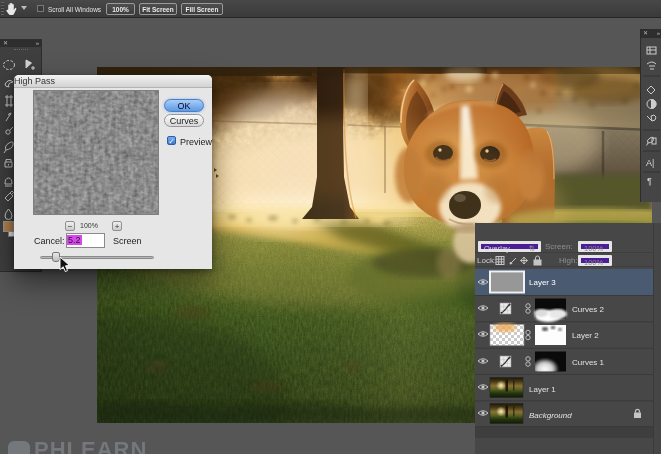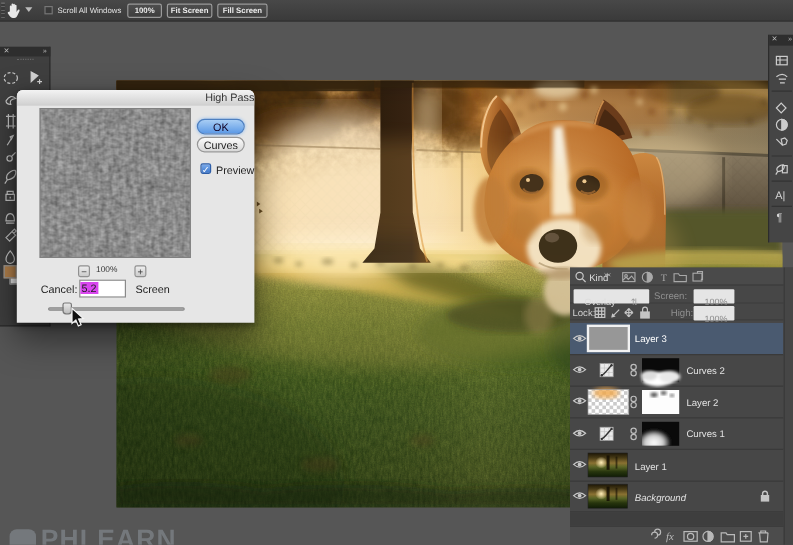--- a/index.html
+++ b/index.html
@@ -22,28 +22,28 @@
 
 #rstrip{position:absolute;left:640px;top:29px;width:21px;height:173px;background:#454545;border-left:1px solid #2c2c2c}
 #rstrip .hdr{position:absolute;left:0;top:0;width:21px;height:9px;background:#2e2e2e;color:#bbb;font-size:6px;line-height:9px}
 
 #layers{position:absolute;left:475px;top:223px;width:186px;height:231px;background:#474747;color:#d8d8d8;font-size:8px}
 #lp-right{position:absolute;right:0;top:0;width:8px;height:231px;background:#464646;border-left:1px solid #3a3a3a}
 .lrow{position:absolute;left:0;width:178px;border-bottom:1px solid #3e3e3e}
 #lfilter{top:0;height:15px;background:#4a4a4a}
 #lblend{top:16px;height:14px}
 #llock{top:31px;height:13px}
-.selbox{position:absolute;background:#4c1d95;border:6px solid #e5e5e5;border-radius:1px;color:#ddd;font-size:7.5px;line-height:9px;padding:0 3px}
+.selbox{position:absolute;background:#4c1d95;border:3px solid #e5e5e5;border-radius:1px;color:#ddd;font-size:7.5px;line-height:9px;padding:0 3px}
 .gray{color:#8f8f8f}
 #llist{position:absolute;left:0;top:46px;width:178px;height:158px}
 #lbottom{position:absolute;left:0;top:215px;width:186px;height:16px;background:#4c4c4c;border-top:1px solid #383838;color:#b8b8b8}
 #lempty{position:absolute;left:0;top:204px;width:178px;height:11px;background:#3e3e3e}
 
 #dlg{position:absolute;left:14px;top:75px;width:198px;height:194px;background:#e6e6e6;border-radius:5px 5px 0 0;box-shadow:0 12px 28px rgba(0,0,0,.5),0 2px 6px rgba(0,0,0,.35);font-size:9px;color:#222}
-#dlg .title{position:absolute;left:0;top:0;width:198px;height:13px;background:linear-gradient(#f3f3f3,#d2d2d2);border-bottom:1px solid #b4b4b4;border-radius:5px 5px 0 0;text-align:right;font-size:9px;line-height:13px;color:#333}
+#dlg .title{position:absolute;left:0;top:0;width:198px;height:13px;background:linear-gradient(#f3f3f3,#d2d2d2);border-bottom:1px solid #b4b4b4;border-radius:5px 5px 0 0;text-align:left;font-size:9px;line-height:13px;color:#333}
 #dlg .prev{position:absolute;left:19px;top:15px;width:126px;height:125px;border:1px solid #808080;background:#8a8a8a}
 #dlg .pm{position:absolute;width:10px;height:10px;background:linear-gradient(#eee,#ccc);border:1px solid #909090;border-radius:2px;font-size:8px;line-height:9px;text-align:center;color:#333}
 #dlg .pct{position:absolute;left:66px;top:147px;font-size:7px;color:#333}
 #dlg .rlabel{position:absolute;left:20px;top:161px}
 #dlg .rinput{position:absolute;left:52px;top:158px;width:39px;height:15px;background:#fff;border:1px solid #8a8a8a;font-size:9px;line-height:13px}
 #dlg .rinput span{background:#d946ef;padding:0 1px}
 #dlg .px{position:absolute;left:99px;top:161px}
 #dlg .track{position:absolute;left:26px;top:181px;width:114px;height:3px;background:#b5b5b5;border:1px solid #8a8a8a;border-radius:2px}
 #dlg .thumb{position:absolute;left:38px;top:177px;width:8px;height:10px;background:linear-gradient(#e8e8e8,#bdbdbd);border:1px solid #777;border-radius:2px 2px 3px 3px}
 .okbtn{position:absolute;left:150px;top:24px;width:40px;height:13px;background:linear-gradient(#a8cdf4,#5d9ae6);border:1px solid #4d7fc0;border-radius:7px;text-align:center;line-height:12px;font-size:9px;color:#102;box-shadow:0 0 3px #86b7f2}
@@ -390,41 +390,20 @@
         <path d="M6,78 l5,5 M11,83 l3,-1 1,-3 -2,-2 -3,1 z"></path>
         <path d="M7,105 q-2,-3 2,-5 q4,-2 3.5,1.5 q-0.5,3 -5.5,3.5 z M7,105 l-1.5,2.5"></path>
         <rect x="11" y="100" width="4" height="6"></rect>
         <text x="5" y="128" font-size="9" fill="#d5d5d5" stroke="none" font-family="Liberation Sans">A|</text>
         <text x="6" y="146" font-size="9" fill="#d5d5d5" stroke="none" font-family="Liberation Sans">¶</text>
       </g>
       <path d="M2,38 h17 M2,92 h17 M2,113 h17 M2,134 h17" stroke="#333" stroke-width="1"></path>
     </svg>
   </div>
   <div id="layers">
-    <div id="lfilter" class="lrow" style="width:186px;border-bottom:1px solid #3a3a3a">
-      <svg width="180" height="15" style="position:absolute;left:0;top:0">
-        <g stroke="#c9c9c9" fill="none" stroke-width="1">
-          <circle cx="8" cy="7" r="3"></circle>
-            <path d="M10,9 L13,12"></path>
-        </g>
-        <text x="16" y="11" font-size="8" fill="#ddd" font-family="Liberation Sans">Kind</text>
-        <path d="M36,6 l3,3 3,-3 M36,9 l3,-3 3,3" stroke="#aaa" fill="none" stroke-width="1" transform="translate(0,0) scale(.8)"></path>
-        <g stroke="#a9a9a9" fill="none" transform="translate(3,.5) scale(.93)">
-          <rect x="44" y="4" width="11" height="8"></rect>
-            <circle cx="47" cy="7" r="1.2"></circle>
-            <path d="M44,11 l3,-3 2,2 3,-3 3,4"></path>
-          <circle cx="66" cy="8" r="4.4"></circle>
-            <path d="M66,3.6 a4.4,4.4 0 0 1 0,8.8 Z" fill="#a9a9a9"></path>
-          <text x="78" y="11.5" font-size="9" fill="#a9a9a9" stroke="none" font-family="Liberation Serif">T</text>
-          <path d="M90,5 h4 l1,1.5 h6 v5.5 h-11 Z"></path>
-          <rect x="107" y="4.5" width="8" height="7"></rect>
-            <path d="M111,4.5 v-1.5 h4.5 v7 h-1.5"></path>
-        </g>
-      </svg>
-    </div>
     <div id="lblend" class="lrow">
       <div class="selbox" style="left:3px;top:2px;width:63px;height:11px">Overlay<span style="float:right;color:#999">⇅</span></div>
       <span class="gray" style="position:absolute;left:70px;top:3px">Screen:</span>
       <div class="selbox" style="left:103px;top:2px;width:34px;height:11px;color:#8a8a8a">100% <span style="float:right">▾</span></div>
     </div>
     <div id="llock" class="lrow">
       <span style="position:absolute;left:2px;top:2px;color:#cfcfcf">Lock:</span>
       <svg width="60" height="13" style="position:absolute;left:20px;top:0">
         <g stroke="#c5c5c5" fill="none">
           <rect x="1" y="2.5" width="8" height="8"></rect>
@@ -560,36 +539,20 @@
           <rect width="33" height="20" fill="none" stroke="#222" stroke-width=".5"></rect>
         </g>
         <text x="54" y="148.5" font-size="8" font-style="italic" fill="#e2e2e2" font-family="Liberation Sans">Background</text>
         <g transform="translate(159,140)">
           <rect x="0" y="3.5" width="7" height="5.5" fill="#c5c5c5"></rect>
           <path d="M1.5,3.5 v-1.2 a2,2 0 0 1 4,0 v1.2" stroke="#c5c5c5" fill="none" stroke-width="1.2"></path>
         </g>
       </svg>
     </div>
     <div id="lempty"></div>
-    <div id="lbottom">
-      <svg width="186" height="16">
-        <g stroke="#b9b9b9" fill="none" stroke-width="1">
-          <path d="M68,8 a2.5,2.5 0 1 1 2.5,2.5 M73,8 a2.5,2.5 0 1 0 -2.5,-2.5" transform="translate(0,-1)"></path>
-          <text x="80" y="11" font-size="9" font-style="italic" font-family="Liberation Serif" fill="#b9b9b9" stroke="none">fx</text>
-          <rect x="95" y="4" width="11" height="8"></rect>
-            <circle cx="100.5" cy="8" r="2.6"></circle>
-          <circle cx="115" cy="8" r="4.2"></circle>
-            <path d="M115,3.8 a4.2,4.2 0 0 1 0,8.4 Z" fill="#b9b9b9"></path>
-          <path d="M126,5 h4 l1,1.5 h6 v6 h-11 Z"></path>
-          <rect x="142" y="4" width="9" height="8"></rect>
-            <path d="M146.5,6 v4 M144.5,8 h4"></path>
-          <path d="M157,5 h8 M159,5 v-1.5 h4 v1.5 M158,5 l.6,7.5 h5.8 l.6,-7.5"></path>
-        </g>
-      </svg>
-    </div>
     <div id="lp-right"></div>
   </div>
   <div id="dlg">
     <div class="title">High Pass</div>
     <div class="prev"><svg width="124" height="123">
       <filter id="hpn" color-interpolation-filters="sRGB">
             <feTurbulence type="fractalNoise" baseFrequency="0.2 0.3" numOctaves="2" seed="7"></feTurbulence>
       <feColorMatrix type="matrix" values="0.55 0 0 0 0.26  0.55 0 0 0 0.26  0.55 0 0 0 0.26  0 0 0 0 1"></feColorMatrix>
           </filter>
       <rect width="124" height="123" filter="url(#hpn)"></rect>

